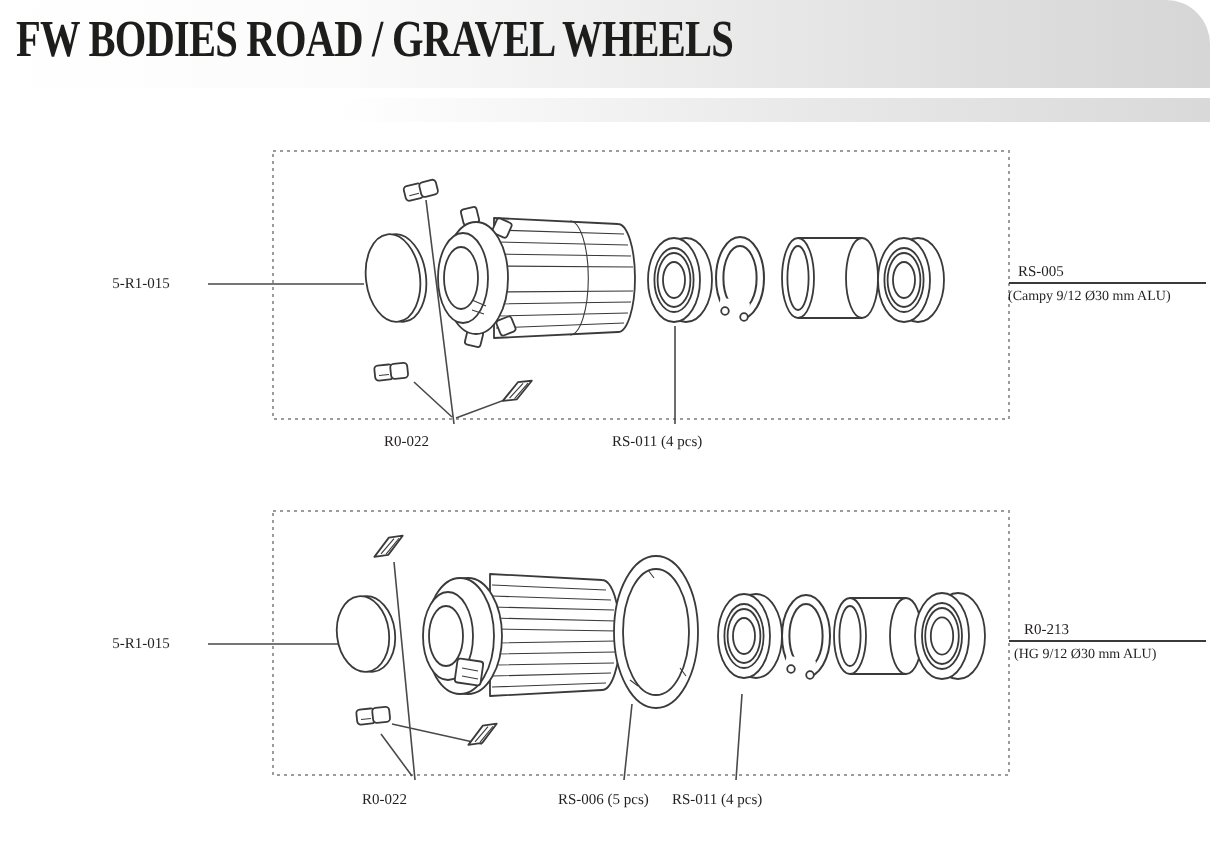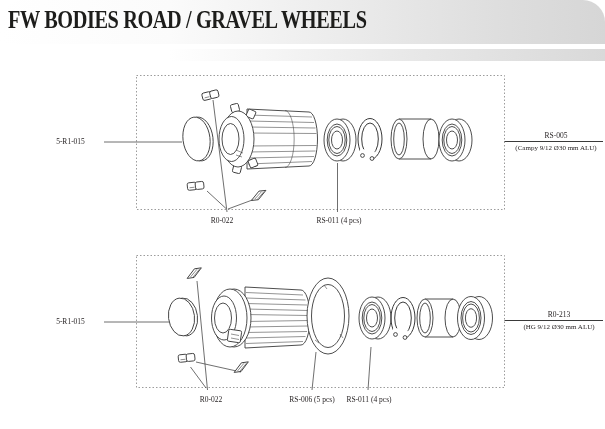--- a/index.html
+++ b/index.html
@@ -23,21 +23,21 @@
   .p{fill:#fff;stroke:var(--line);stroke-width:.9;stroke-linejoin:round;}
   .w{fill:none;stroke:var(--line);stroke-width:.9;}
   .t{fill:none;stroke:var(--line);stroke-width:.55;}
   .cl{fill:none;stroke:var(--line);stroke-width:1;}
   .gap{fill:#fff;stroke:none;}
   .ld{fill:none;stroke:var(--leader);stroke-width:.8;}
   .rule{fill:none;stroke:var(--line);stroke-width:1;}
   .bx{fill:none;stroke:var(--boxline);stroke-width:1;stroke-dasharray:1.5 2;}
   
   .lbl{position:absolute;font-size:7.5px;line-height:9px;color:var(--label);
-       white-space:nowrap;text-align:center;}
+       white-space:nowrap;text-align:left;}
   .lbl.right{text-align:center;}
   .lbl.small{font-size:7px;}
   .pagenum{position:absolute;left:8px;top:428px;font-size:10px;color:var(--page_number);}
 </style>
 </head>
 <body>
 
 <div class="page">
 
   <div class="header-top"></div>

